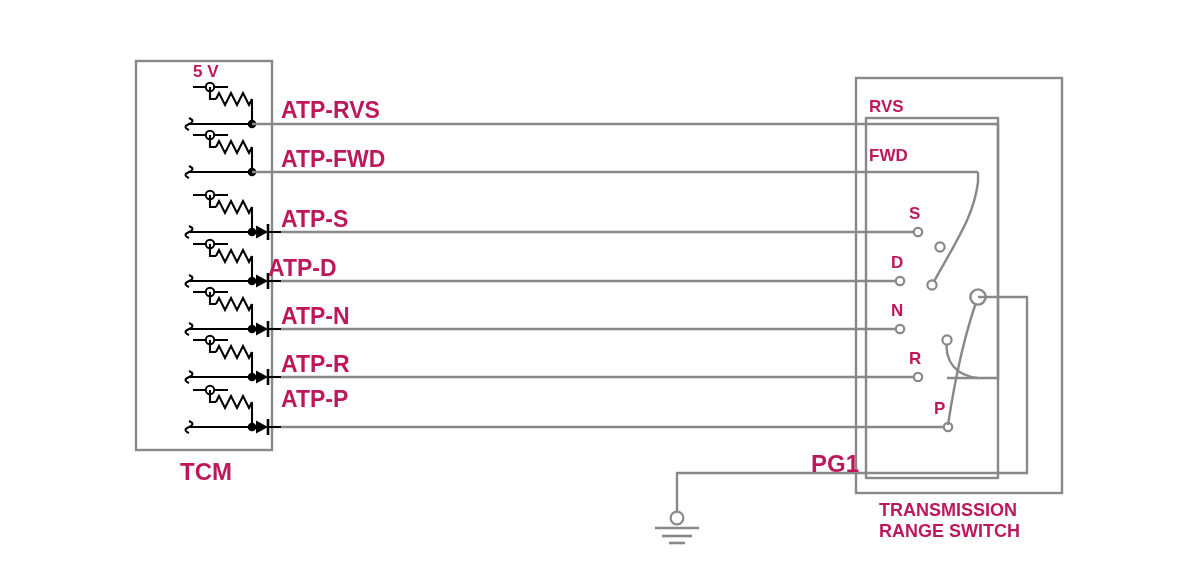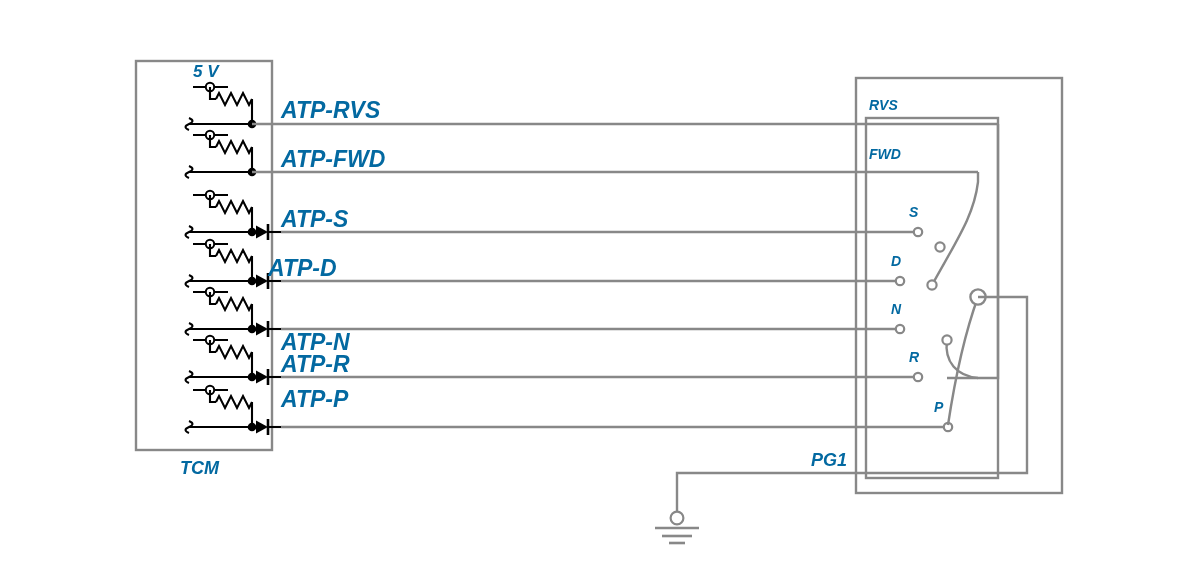--- a/index.html
+++ b/index.html
@@ -1,23 +1,23 @@
 <!DOCTYPE html>
 <html><head>
 <meta charset="utf-8">
 <style>
   html,body{margin:0;padding:0;background:#ffffff;}
   #root{position:relative;width:1200px;height:586px;background:#ffffff;
         font-family:"Liberation Sans", sans-serif;overflow:hidden;}
   svg#sheet{position:absolute;left:0;top:0;width:1200px;height:586px;display:block;}
   .lbl{position:absolute;font-family:"Liberation Sans", sans-serif;
-       font-weight:bold;color:#0369a1;white-space:pre;line-height:1.15;font-style:italic;}
+       font-weight:bold;color:#be185d;white-space:pre;line-height:1.15;}
   .lbl-sig{font-size:23px;}
-  .lbl-term{font-size:14px;}
-  .lbl-box{font-size:18px;}
+  .lbl-term{font-size:17px;}
+  .lbl-box{font-size:24px;}
   .lbl-5v{font-size:17px;}
   .lbl-blk{font-size:18px;font-weight:bold;}
 </style>
 </head>
 <body>
 
 <div id="root">
 
   <svg id="sheet" viewBox="0 0 1200 586" xmlns="http://www.w3.org/2000/svg">
     <defs>
@@ -175,30 +175,32 @@
       <line x1="669" y1="543" x2="685" y2="543" stroke="#888888" stroke-width="2.6"></line>
     </g>
   </svg>
 
   <div class="lbl lbl-5v" style="left:193px;top:62px;">5 V</div>
 
   <div class="lbl lbl-sig" style="left:281px;top:97px;">ATP-RVS</div>
   <div class="lbl lbl-sig" style="left:281px;top:146px;text-align:center;">ATP-FWD</div>
   <div class="lbl lbl-sig" style="left:281px;top:206px;text-align:right;">ATP-S</div>
   <div class="lbl lbl-sig" style="left:268px;top:255px;">ATP-D</div>
-  <div class="lbl lbl-sig" style="left:281px;top:303px;margin-top:26px;">ATP-N</div>
+  <div class="lbl lbl-sig" style="left:281px;top:303px;">ATP-N</div>
   <div class="lbl lbl-sig" style="left:281px;top:351px;">ATP-R</div>
   <div class="lbl lbl-sig" style="left:281px;top:386px;">ATP-P</div>
 
   <div class="lbl lbl-box" style="left:180px;top:458px;">TCM</div>
 
   <div class="lbl lbl-term" style="left:869px;top:97px;">RVS</div>
   <div class="lbl lbl-term" style="left:869px;top:146px;">FWD</div>
   <div class="lbl lbl-term" style="left:909px;top:204px;">S</div>
   <div class="lbl lbl-term" style="left:891px;top:253px;">D</div>
   <div class="lbl lbl-term" style="left:891px;top:301px;">N</div>
   <div class="lbl lbl-term" style="left:909px;top:349px;">R</div>
   <div class="lbl lbl-term" style="left:934px;top:399px;">P</div>
 
   <div class="lbl lbl-box" style="left:811px;top:450px;">PG1</div>
 
+  <div class="lbl lbl-blk" style="left:879px;top:500px;">TRANSMISSION
+RANGE SWITCH</div>
 
 </div>
 
 </body></html>

